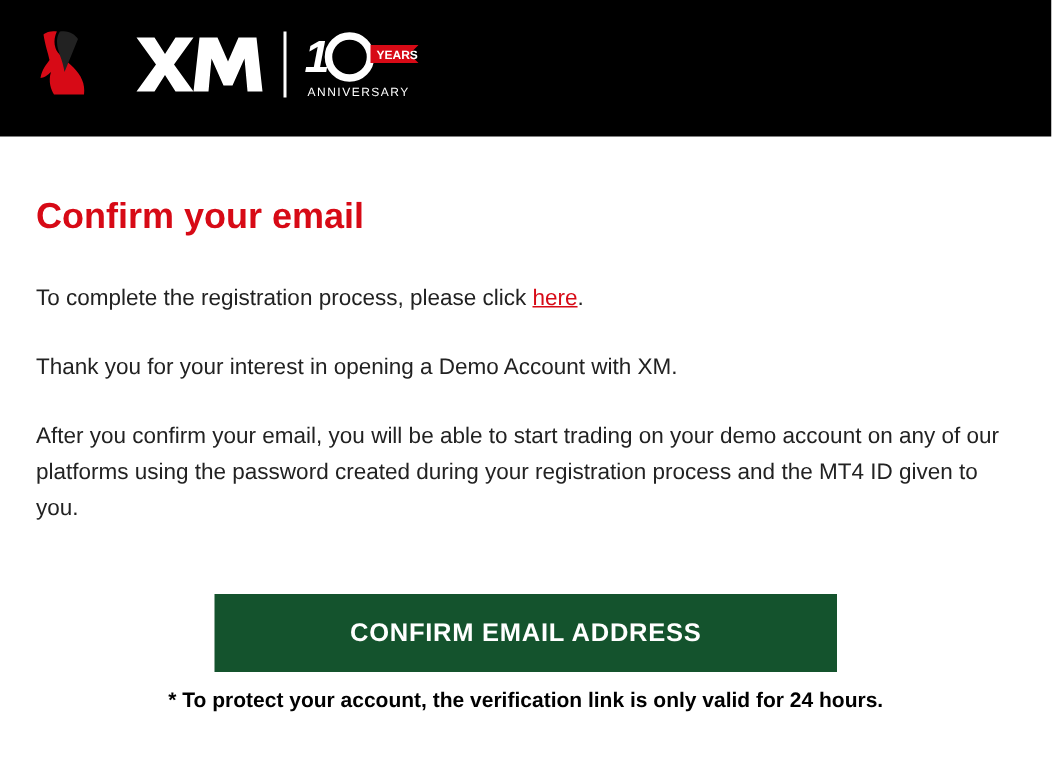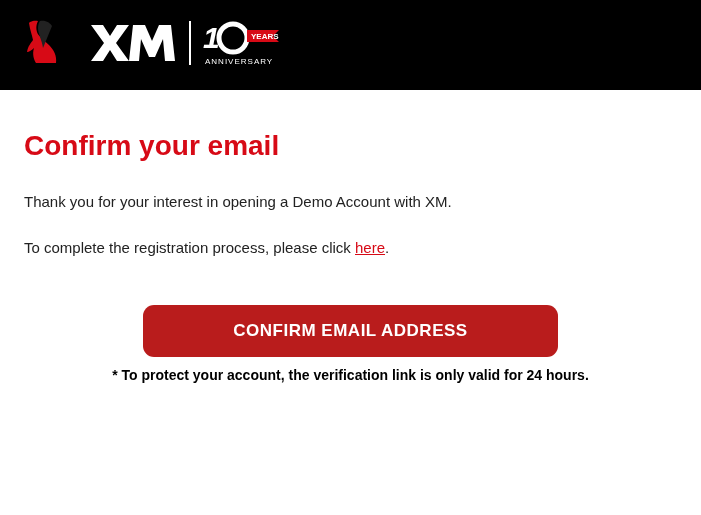--- a/index.html
+++ b/index.html
@@ -13,49 +13,49 @@
   .logo-group {
     display: flex;
     align-items: center;
     gap: 10px;
   }
   .content {
     padding: 40px 24px 20px 24px;
   }
   .heading {
     color: #d70a16;
-    font-size: 28px;
+    font-size: 24px;
     font-weight: bold;
     margin-bottom: 28px;
   }
   .para {
     color: #222;
     font-size: 15px;
     line-height: 1.6;
     margin-bottom: 22px;
   }
   .link {
     color: #d70a16;
     text-decoration: underline;
     cursor: pointer;
   }
   .btn-wrap {
     text-align: center;
     margin-top: 45px;
   }
   .confirm-btn {
     display: inline-block;
-    background: #b91c1c;
+    background: #14532d;
     color: #fff;
     font-size: 17px;
     font-weight: bold;
     letter-spacing: 0.5px;
     padding: 16px 90px;
     border: none;
-    border-radius: 11px;
+    border-radius: 0;
     cursor: pointer;
   }
   .disclaimer {
     text-align: center;
     font-size: 14px;
     font-weight: bold;
     color: #000;
     margin-top: 10px;
   }
 </style>
@@ -90,25 +90,26 @@
         <text x="48" y="21" font-family="Arial" font-size="8" font-weight="bold" fill="#fff">YEARS</text>
         <text x="2" y="46" font-family="Arial" font-size="8" letter-spacing="1" fill="#fff">ANNIVERSARY</text>
       </svg>
     </span>
   </div>
 </div>
 
 <div class="content">
   <h1 class="heading">Confirm your email</h1>
 
-  <p class="para">Thank you for your interest in opening a Demo Account with XM.</p>
-
   <p class="para">
     <span>To complete the registration process, please click </span><a class="link">here</a><span>.</span>
   </p>
 
+  <p class="para">Thank you for your interest in opening a Demo Account with XM.</p>
+
+  <p class="para">After you confirm your email, you will be able to start trading on your demo account on any of our platforms using the password created during your registration process and the MT4 ID given to you.</p>
 
   <div class="btn-wrap">
     <button class="confirm-btn">CONFIRM EMAIL ADDRESS</button>
   </div>
 
   <p class="disclaimer">* To protect your account, the verification link is only valid for 24 hours.</p>
 </div>
 
 </body></html>

